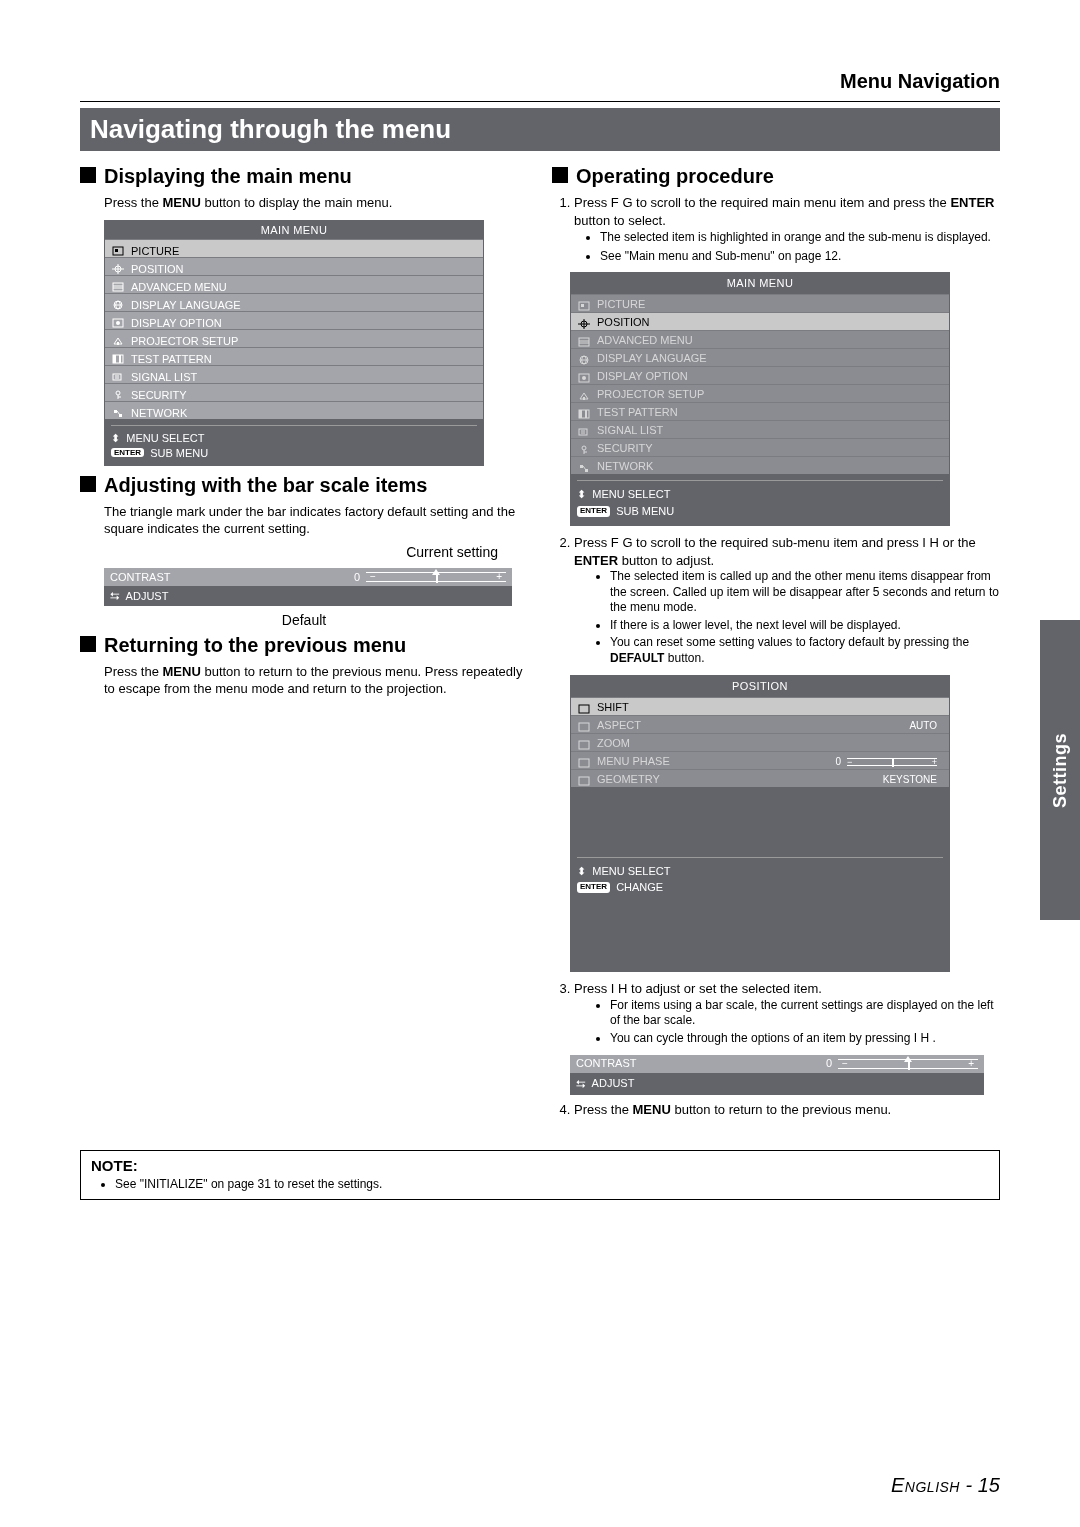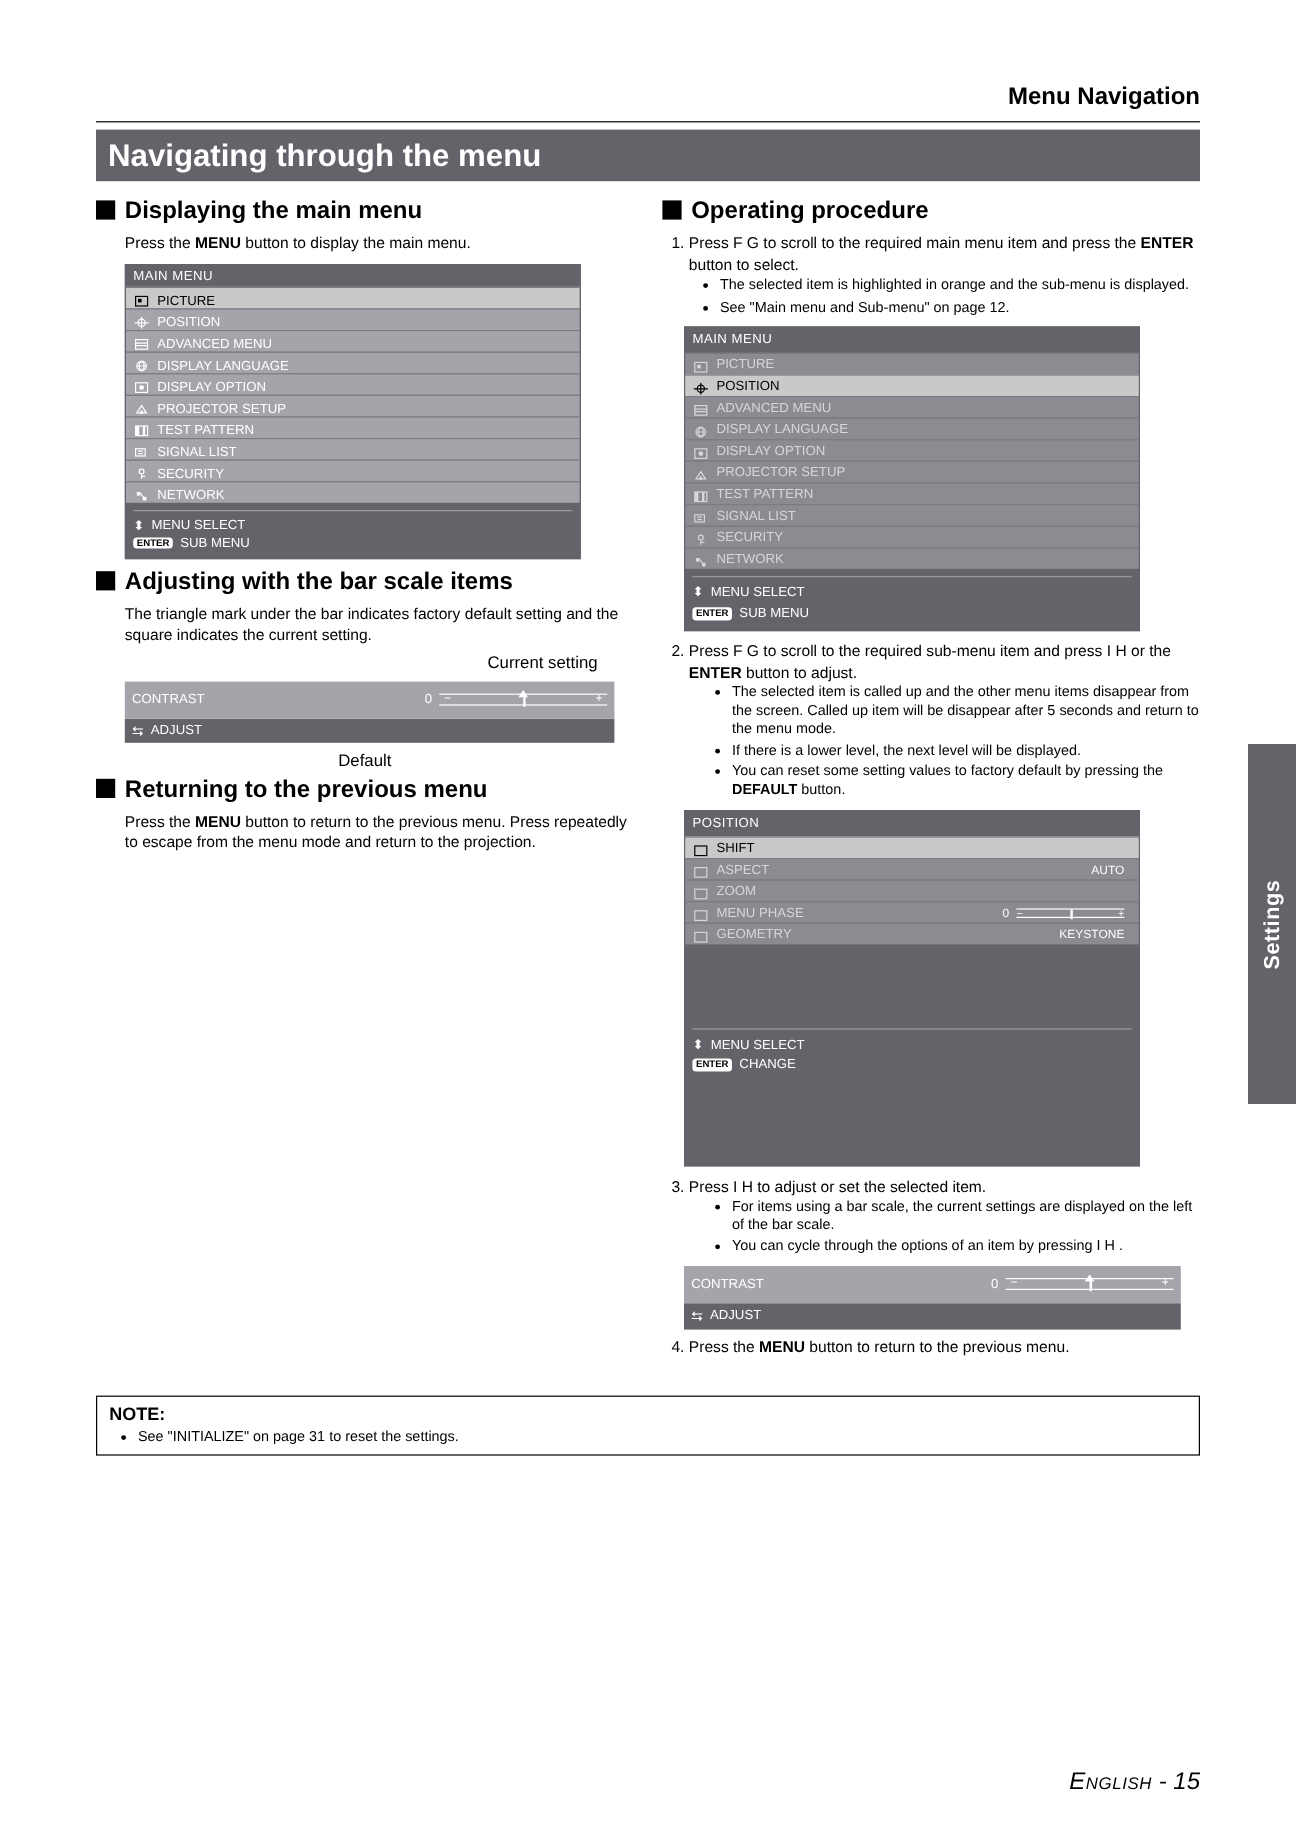--- a/index.html
+++ b/index.html
@@ -17,36 +17,36 @@
   .bold { font-weight: bold; }
   ol.proc { padding-left: 22px; font-size: 13px; line-height: 1.35; }
   ol.proc > li { margin-bottom: 6px; }
   ul.bullets { list-style: disc; padding-left: 26px; font-size: 12px; line-height: 1.35; }
   ul.bullets li { margin-bottom: 3px; }
   .sub-bullets { list-style: disc; padding-left: 36px; font-size: 12px; line-height: 1.3; }
   .sub-bullets li { margin-bottom: 2px; }
 
   
   .menu-panel { background: #63646a; border: 1px solid #63646a; margin: 8px 0 8px 0; font-size: 11px; color: #fff; }
-  .panel-title { padding: 3px 6px; font-size: 11px; letter-spacing: .4px; }
+  .panel-title { padding: 3px 6px; font-size: 11px; letter-spacing: .4px; text-align: center; }
   .menu-row { display: flex; align-items: flex-end; height: 18px; padding: 0 6px; border-top: 1px solid #7b7c82; }
   .menu-row .icon { width: 14px; height: 12px; margin-right: 6px; display: inline-flex; align-items: center; justify-content: center; }
   .menu-row.sel { background: #c9c9c9; color: #000; }
   .menu-row.norm { background: #a4a5aa; color: #fff; }
   .menu-row.dim  { background: #8b8c92; color: #d7d7d7; }
   .panel-footer { border-top: 1px solid #9a9a9a; margin: 6px 6px 0 6px; padding: 4px 0 6px 0; }
   .panel-footer .line { display: flex; align-items: center; gap: 6px; margin-top: 2px; }
   .enter-pill { display: inline-block; background: #fff; color: #000; font-size: 8px; padding: 0 3px; border-radius: 3px; font-weight: bold; }
   .updown-icon { font-size: 11px; }
   .value-col { margin-left: auto; color: #fff; font-size: 10px; padding-right: 6px; }
 
   
   .bar-block { margin: 8px 16px 6px 0; }
   .bar-label-right { text-align: right; font-size: 14px; margin-bottom: 2px; }
-  .bar-row { background: #a4a5aa; display: flex; align-items: center; height: 31px; padding: 0 6px; font-size: 11px; color: #fff; position: relative;}
+  .bar-row { background: #a4a5aa; display: flex; align-items: center; height: 18px; padding: 0 6px; font-size: 11px; color: #fff; position: relative;}
   .bar-row .name { flex: 1; }
   .bar-row .val { width: 24px; text-align: right; color: #fff; padding-right: 6px; }
   .bar-scale { width: 140px; height: 10px; border-top:1px solid #fff; border-bottom:1px solid #fff; position: relative; display:flex; align-items:center; justify-content:space-between; padding:0 4px;}
   .bar-scale .minus, .bar-scale .plus { font-size: 10px; line-height:1; }
   .bar-scale .tick { width: 2px; height: 10px; background: #fff; position: absolute; left: 50%; top: 0; }
   .bar-scale .tri { position: absolute; left: 50%; top: -4px; transform: translateX(-50%); width:0;height:0;border-left:4px solid transparent;border-right:4px solid transparent;border-bottom:6px solid #fff;}
   .bar-foot { background: #63646a; color:#fff; font-size:11px; padding:3px 6px; display:flex; align-items:center; gap:6px;}
   .lr-icon { font-size:12px; }
   .default-label { text-align: center; font-size: 14px; margin-top: 6px; }
   

